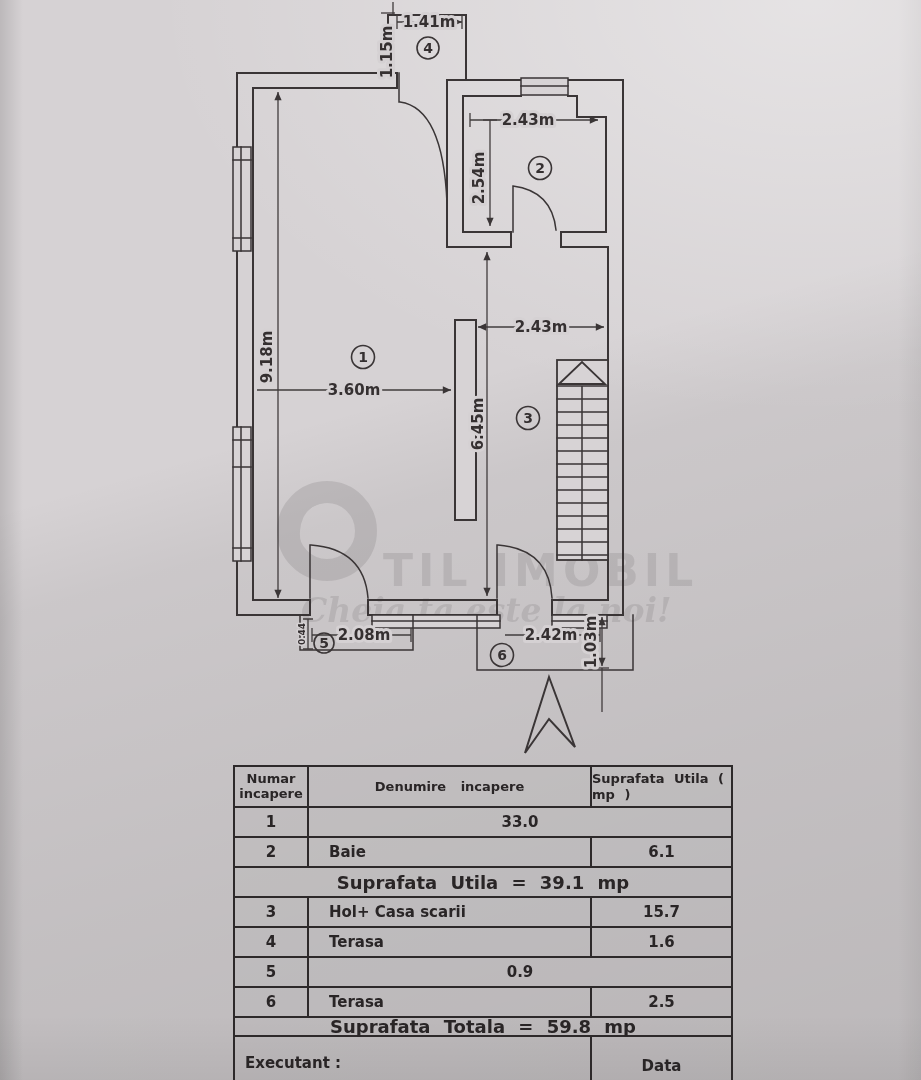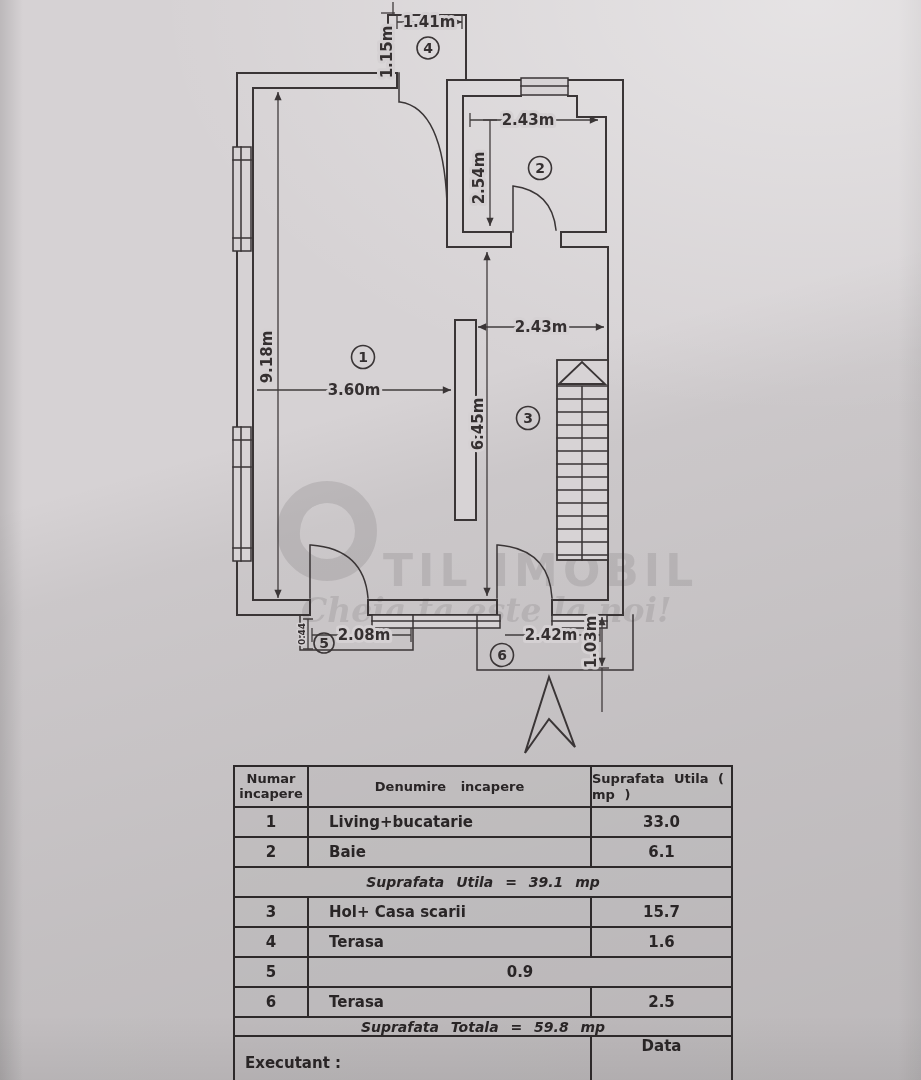--- a/index.html
+++ b/index.html
@@ -34,25 +34,25 @@
   .trow{display:flex;border-bottom:2.5px solid #2d292a;align-items:stretch;}
   .trow:last-child{border-bottom:none;}
   .c1{width:74px;display:flex;align-items:center;justify-content:center;text-align:center;border-right:2.5px solid #2d292a;}
   .c2{width:283px;display:flex;align-items:center;padding-left:20px;border-right:2.5px solid #2d292a;}
   .c3{flex:1;display:flex;align-items:center;justify-content:center;text-align:left;}
   .h-head{height:41px;font-size:13px;}
   .h-head .c2{justify-content:center;padding-left:0;word-spacing:10px;}
   .h-head .c1{font-size:13px;line-height:1.15;}
   .h-head .c3{line-height:1.2;word-spacing:5px;}
   .h-row{height:30px;font-size:15px;}
-  .merged{height:30px;display:flex;align-items:center;justify-content:center;font-size:14px;word-spacing:7px;border-bottom:2.5px solid #2d292a;font-style:italic;}
+  .merged{height:30px;display:flex;align-items:center;justify-content:center;font-size:18px;word-spacing:7px;border-bottom:2.5px solid #2d292a;}
   .h-total{height:19px;}
   .h-foot{height:45px;font-size:15px;align-items:flex-start;}
   .fl{width:357px;display:flex;align-items:center;border-right:2.5px solid #2d292a;padding:6px 0 0 10px;height:100%;}
-  .fr{flex:1;display:flex;justify-content:center;padding-top:0;}
+  .fr{flex:1;display:flex;justify-content:center;padding-top:20px;}
 </style>
 </head>
 <body>
 
 <div class="page"></div>
 
 <svg class="plan" width="921" height="764" viewBox="0 0 921 764">
   <defs>
     <marker id="arr" viewBox="0 0 10 10" refX="9" refY="5" markerWidth="9" markerHeight="7" orient="auto-start-reverse">
       <path d="M0,1 L9,5 L0,9 z" fill="#3a3536"></path>
@@ -203,21 +203,20 @@
 
 <div class="tbl">
   <div class="trow h-head">
     <div class="c1">Numar incapere</div>
     <div class="c2">Denumire incapere</div>
     <div class="c3">Suprafata Utila ( mp )</div>
   </div>
 
   <div class="trow h-row">
     <div class="c1">1</div>
-    <div class="c2">Living+bucatarie</div>
     <div class="c3">33.0</div>
   </div>
   <div class="trow h-row">
     <div class="c1">2</div>
     <div class="c2">Baie</div>
     <div class="c3">6.1</div>
   </div>
 
   <div class="merged">Suprafata Utila = 39.1 mp</div>
 

